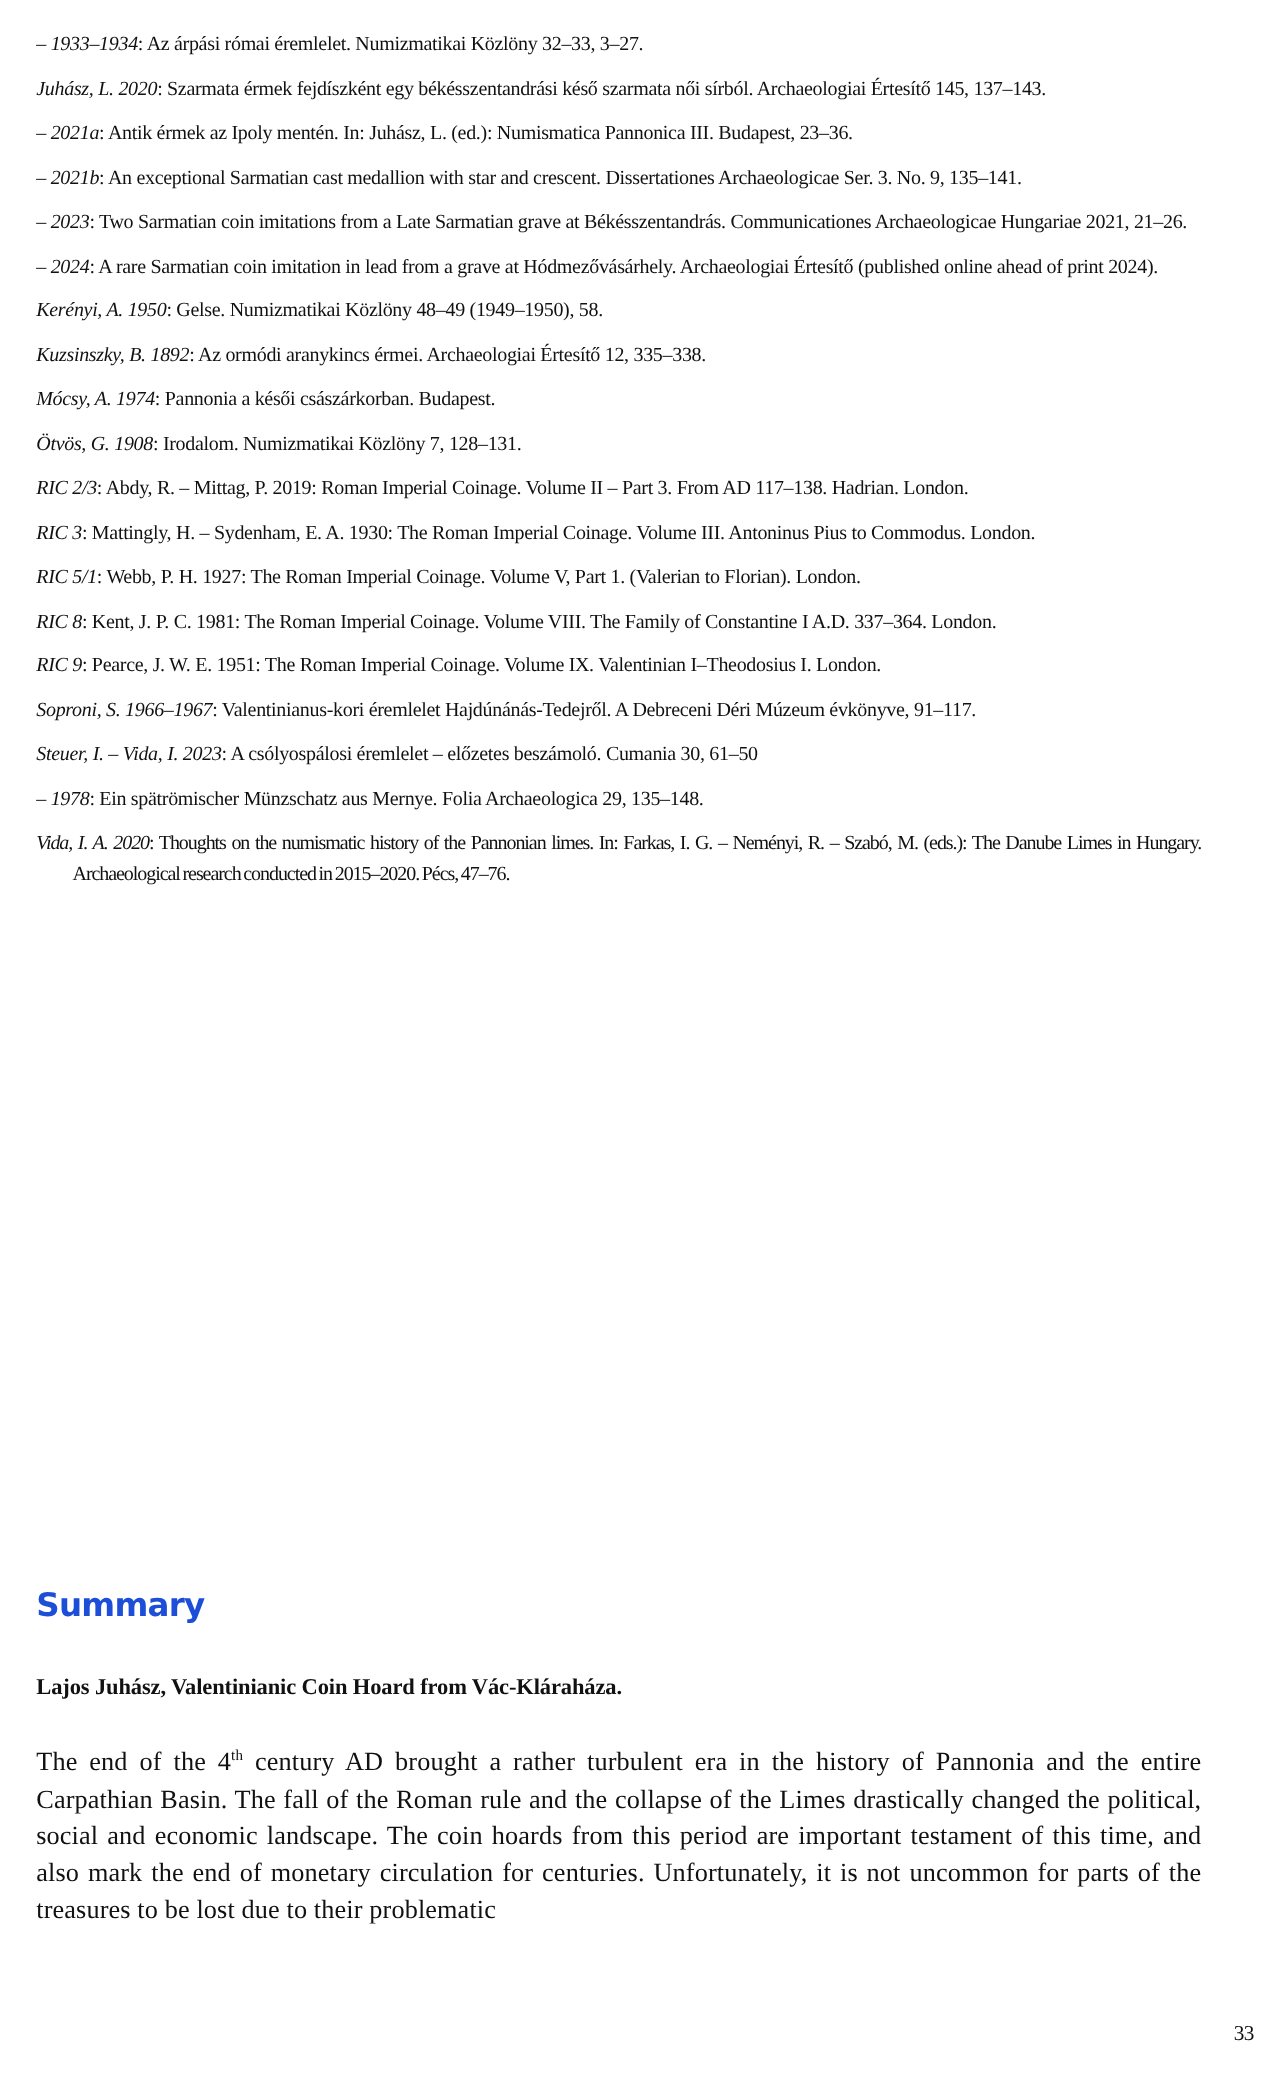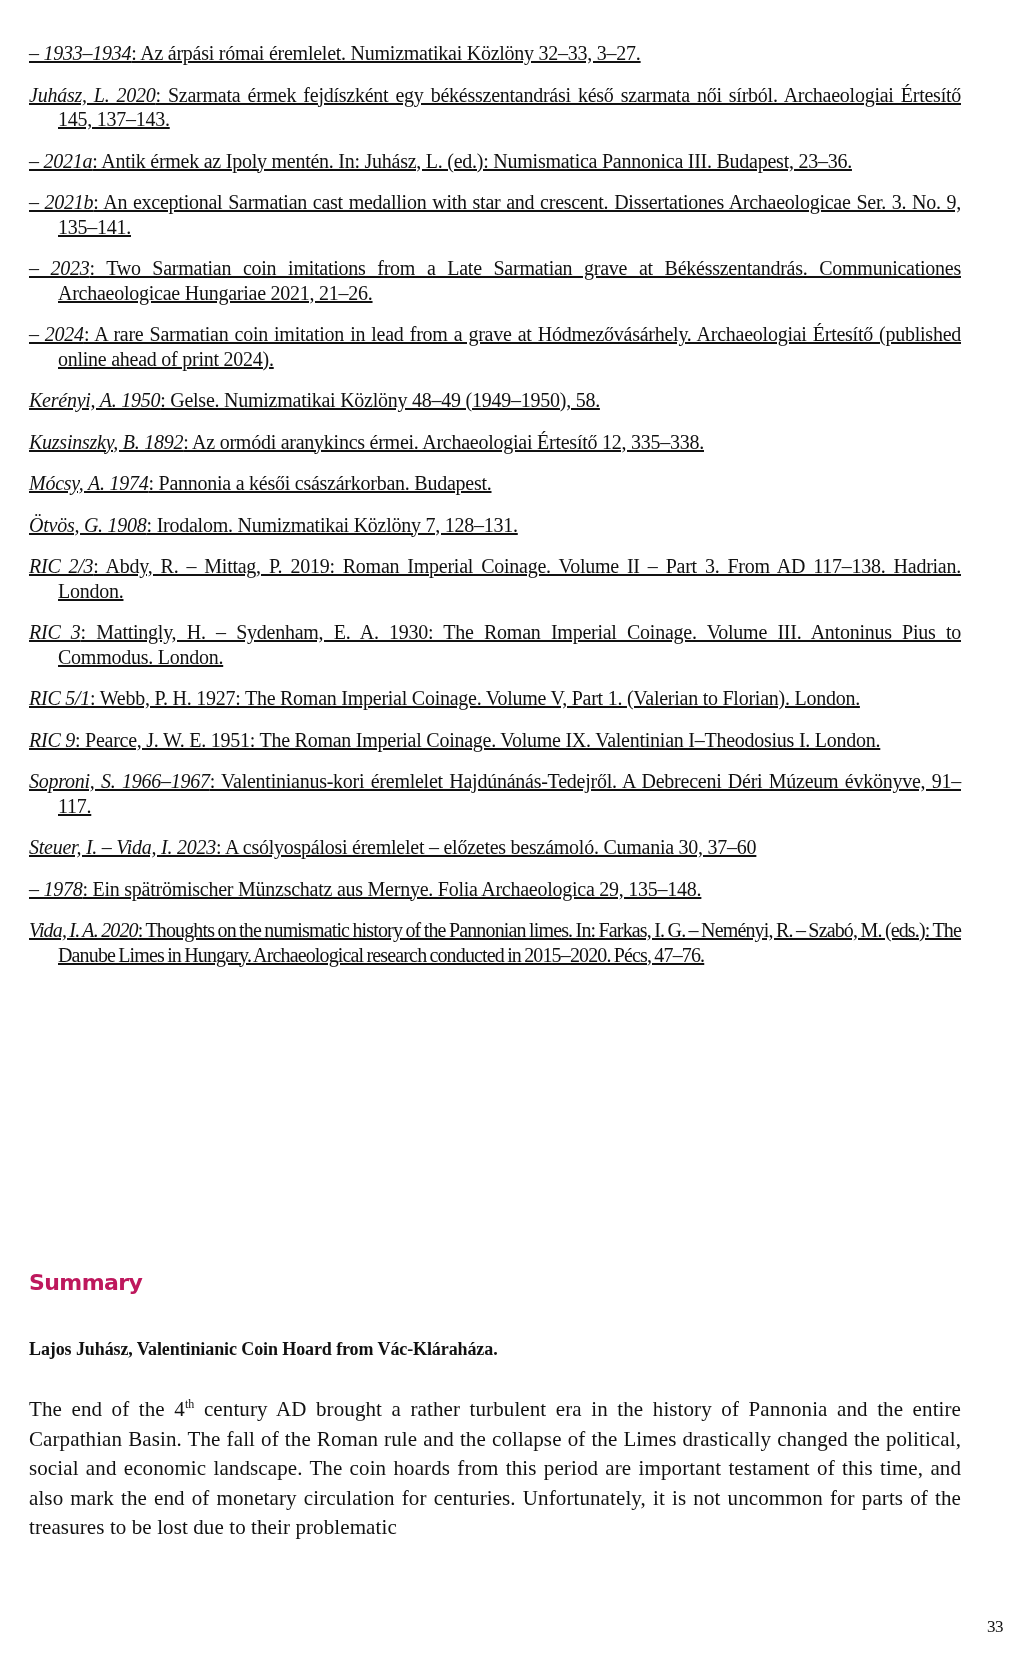--- a/index.html
+++ b/index.html
@@ -11,41 +11,40 @@
     color: #111111;
     font-family: "Liberation Serif", serif;
   }
   .refs {
     position: absolute;
     left: 29px;
     top: 24px;
     width: 932px;
   }
   .ref {
-    font-size: 20px;
+    font-size: 16px;
     line-height: 24.5px;
     text-align: justify;
     padding-left: 29px;
     text-indent: -29px;
-    margin: 17px 0 11px 0;
+    margin: 0 0 11px 0;
     letter-spacing: -0.25px;
-    text-decoration: underline;
   }
   .ref .author { font-style: italic; }
   .ref.condensed { letter-spacing: -0.85px; word-spacing: -1px; }
   .summary-heading {
     position: absolute;
     left: 29px;
     top: 1270px;
     margin: 0;
     font-family: "DejaVu Sans", sans-serif;
     font-weight: bold;
-    font-size: 22px;
+    font-size: 26px;
     letter-spacing: -0.6px;
-    color: #be185d;
+    color: #1d4ed8;
   }
   .summary-title {
     position: absolute;
     left: 29px;
     top: 1339px;
     margin: 0;
     font-family: "Liberation Serif", serif;
     font-weight: bold;
     font-size: 18px;
     letter-spacing: -0.1px;
@@ -80,23 +79,24 @@
   <p class="ref"><span class="author">– 2021b</span><span>: An exceptional Sarmatian cast medallion with star and crescent. Dissertationes Archaeologicae Ser. 3. No. 9, 135–141.</span></p>
   <p class="ref"><span class="author">– 2023</span><span>: Two Sarmatian coin imitations from a Late Sarmatian grave at Békésszentandrás. Communicationes Archaeologicae Hungariae 2021, 21–26.</span></p>
   <p class="ref"><span class="author">– 2024</span><span>: A rare Sarmatian coin imitation in lead from a grave at Hódmezővásárhely. Archaeologiai Értesítő (published online ahead of print 2024).</span></p>
   <p class="ref"><span class="author">Kerényi, A. 1950</span><span>: Gelse. Numizmatikai Közlöny 48–49 (1949–1950), 58.</span></p>
   <p class="ref"><span class="author">Kuzsinszky, B. 1892</span><span>: Az ormódi aranykincs érmei. Archaeologiai Értesítő 12, 335–338.</span></p>
   <p class="ref"><span class="author">Mócsy, A. 1974</span><span>: Pannonia a késői császárkorban. Budapest.</span></p>
   <p class="ref"><span class="author">Ötvös, G. 1908</span><span>: Irodalom. Numizmatikai Közlöny 7, 128–131.</span></p>
   <p class="ref"><span class="author">RIC 2/3</span><span>: Abdy, R. – Mittag, P. 2019: Roman Imperial Coinage. Volume II – Part 3. From AD 117–138. Hadrian. London.</span></p>
   <p class="ref"><span class="author">RIC 3</span><span>: Mattingly, H. – Sydenham, E. A. 1930: The Roman Imperial Coinage. Volume III. Antoninus Pius to Commodus. London.</span></p>
   <p class="ref"><span class="author">RIC 5/1</span><span>: Webb, P. H. 1927: The Roman Imperial Coinage. Volume V, Part 1. (Valerian to Florian). London.</span></p>
+  <p class="ref"><span class="author">RIC 8</span><span>: Kent, J. P. C. 1981: The Roman Imperial Coinage. Volume VIII. The Family of Constantine I A.D. 337–364. London.</span></p>
   <p class="ref"><span class="author">RIC 9</span><span>: Pearce, J. W. E. 1951: The Roman Imperial Coinage. Volume IX. Valentinian I–Theodosius I. London.</span></p>
   <p class="ref"><span class="author">Soproni, S. 1966–1967</span><span>: Valentinianus-kori éremlelet Hajdúnánás-Tedejről. A Debreceni Déri Múzeum évkönyve, 91–117.</span></p>
-  <p class="ref"><span class="author">Steuer, I. – Vida, I. 2023</span><span>: A csólyospálosi éremlelet – előzetes beszámoló. Cumania 30, 37–60</span></p>
+  <p class="ref"><span class="author">Steuer, I. – Vida, I. 2023</span><span>: A csólyospálosi éremlelet – előzetes beszámoló. Cumania 30, 61–50</span></p>
   <p class="ref"><span class="author">– 1978</span><span>: Ein spätrömischer Münzschatz aus Mernye. Folia Archaeologica 29, 135–148.</span></p>
   <p class="ref condensed"><span class="author">Vida, I. A. 2020</span><span>: Thoughts on the numismatic history of the Pannonian limes. In: Farkas, I. G. – Neményi, R. – Szabó, M. (eds.): The Danube Limes in Hungary. Archaeological research conducted in 2015–2020. Pécs, 47–76.</span></p>
 </div>
 
 <h2 class="summary-heading">Summary</h2>
 
 <h3 class="summary-title">Lajos Juhász, Valentinianic Coin Hoard from Vác-Kláraháza.</h3>
 
 <p class="summary-body"><span>The end of the 4</span><sup>th</sup><span> century AD brought a rather turbulent era in the history of Pannonia and the entire Carpathian Basin. The fall of the Roman rule and the collapse of the Limes drastically changed the political, social and economic landscape. The coin hoards from this period are important testament of this time, and also mark the end of monetary circulation for centuries. Unfortunately, it is not uncommon for parts of the treasures to be lost due to their problematic</span></p>
 

